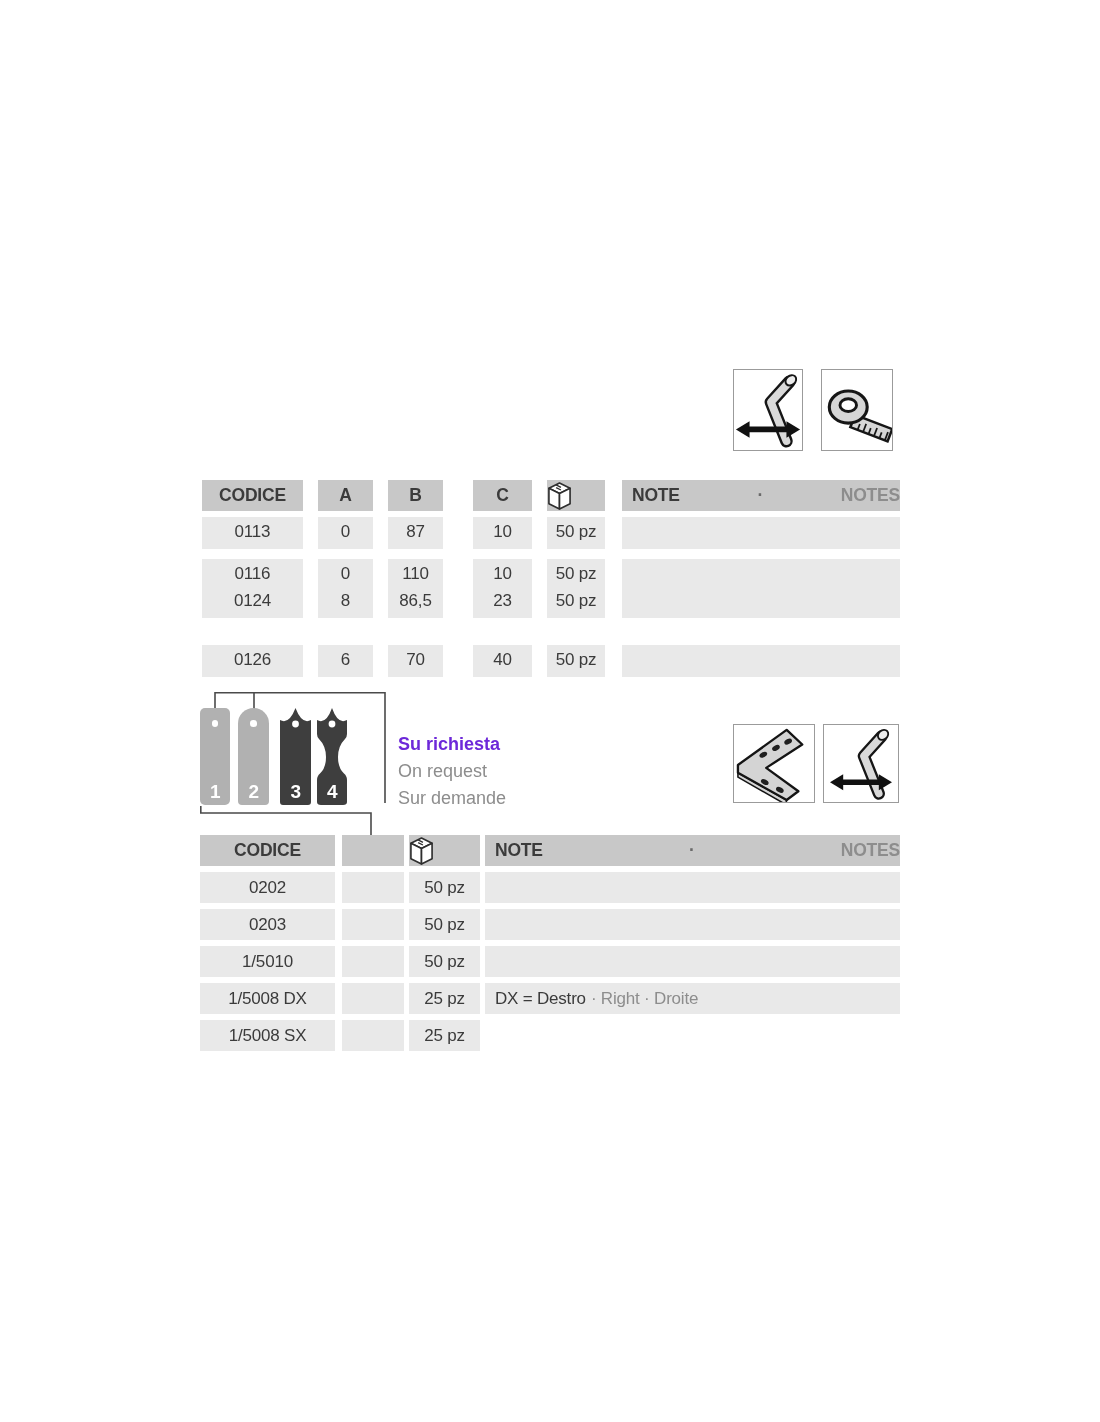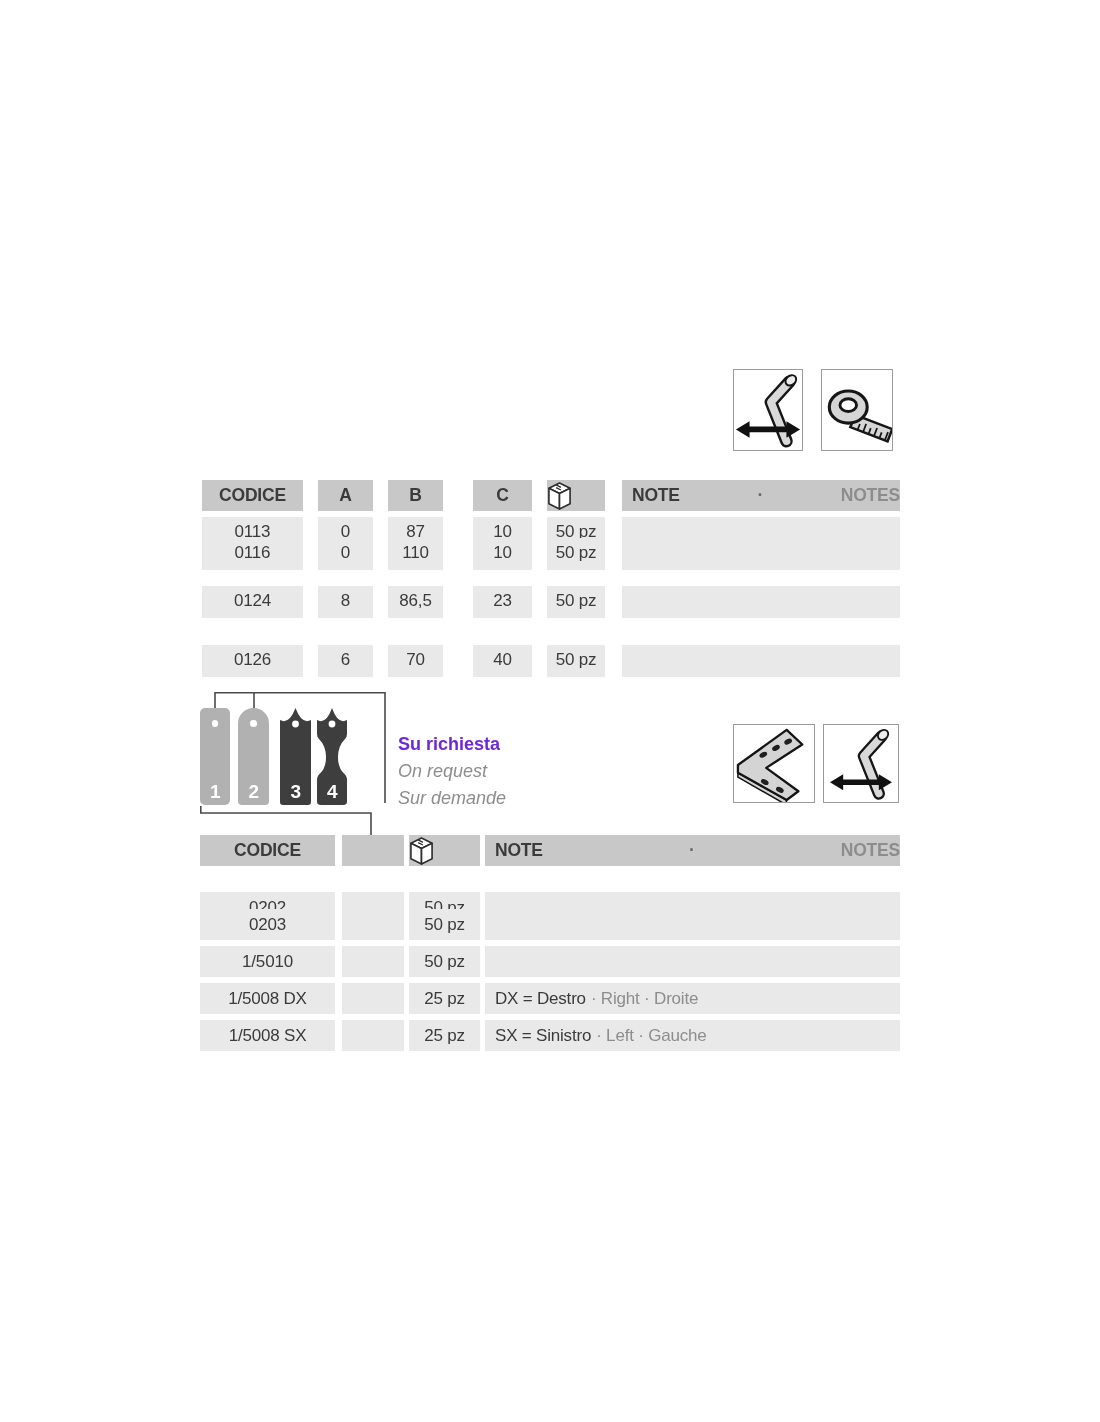--- a/index.html
+++ b/index.html
@@ -61,21 +61,21 @@
   }
   .shape .dot{position:absolute;top:12px;left:50%;margin-left:-3.3px;width:6.6px;height:6.6px;border-radius:50%;background:#fff;}
   #shape-1{left:200px;width:30px;background:var(--shape-light);border-radius:5px;}
   #shape-2{left:238px;width:31px;background:var(--shape-light);border-radius:15.5px 15.5px 4px 4px;}
   #shape-3{left:280px;width:31px;}
   #shape-4{left:317px;width:30px;}
   .shape svg{position:absolute;left:0;top:0;width:100%;height:100%;}
   
   #caption{position:absolute;left:398px;top:731px;font-size:18px;line-height:27px;}
   #caption .l1{font-weight:600;color:#6d28d9;}
-  #caption .l2,#caption .l3{color:var(--text-gray);font-style:italic;}
+  #caption .l2,#caption .l3{color:var(--text-gray);}
   
   #connectors{position:absolute;left:0;top:0;pointer-events:none;}
   #ref-dot{position:absolute;left:365.5px;top:845.5px;width:11px;height:11px;border-radius:50%;background:var(--text-dark);}
 </style>
 </head>
 <body>
 
 <div id="page">
 
   <svg id="connectors" width="1100" height="1422" viewBox="0 0 1100 1422">
@@ -132,21 +132,21 @@
   </div>
 
   <div class="row t1 t1row" style="top:517px">
     <div class="cell c-codice">0113</div>
     <div class="cell c-a">0</div>
     <div class="cell c-b">87</div>
     <div class="cell c-c">10</div>
     <div class="cell c-pkg">50 pz</div>
     <div class="cell c-note"><span class="nd"></span><span class="ng"></span></div>
   </div>
-  <div class="row t1 t1row" style="top:538px">
+  <div class="row t1 t1row" style="top:559px">
     <div class="cell c-codice">0116</div>
     <div class="cell c-a">0</div>
     <div class="cell c-b">110</div>
     <div class="cell c-c">10</div>
     <div class="cell c-pkg">50 pz</div>
     <div class="cell c-note"><span class="nd"></span><span class="ng"></span></div>
   </div>
   <div class="row t1 t1row" style="top:586px">
     <div class="cell c-codice">0124</div>
     <div class="cell c-a">8</div>
@@ -227,21 +227,21 @@
         <line x1="9.5" y1="6.8" x2="14.5" y2="9.3" stroke="#2e2e2e" stroke-width="1.4"></line>
       </svg>
     </div>
     <div class="cell d-note flexc">
       <span>NOTE</span>
       <span class="sep">·</span>
       <span class="gray">NOTES</span>
     </div>
   </div>
 
-  <div class="row t2 t2row" style="top:892px">
+  <div class="row t2 t2row" style="top:872px">
     <div class="cell d-codice">0202</div>
     <div class="cell d-dot"></div>
     <div class="cell d-pkg">50 pz</div>
     <div class="cell d-note"><span class="nd"></span><span class="ng"></span></div>
   </div>
   <div class="row t2 t2row" style="top:909px">
     <div class="cell d-codice">0203</div>
     <div class="cell d-dot"></div>
     <div class="cell d-pkg">50 pz</div>
     <div class="cell d-note"><span class="nd"></span><span class="ng"></span></div>
@@ -255,16 +255,15 @@
   <div class="row t2 t2row" style="top:983px">
     <div class="cell d-codice">1/5008 DX</div>
     <div class="cell d-dot"></div>
     <div class="cell d-pkg">25 pz</div>
     <div class="cell d-note"><span class="nd">DX = Destro</span><span class="ng">· Right · Droite</span></div>
   </div>
   <div class="row t2 t2row" style="top:1020px">
     <div class="cell d-codice">1/5008 SX</div>
     <div class="cell d-dot"></div>
     <div class="cell d-pkg">25 pz</div>
-    <div class="cell d-note"><span class="nd">SX = Sinistro</span><span class="ng">· Left · Gauche</span></div>
   </div>
 
 </div>
 
 </body></html>

